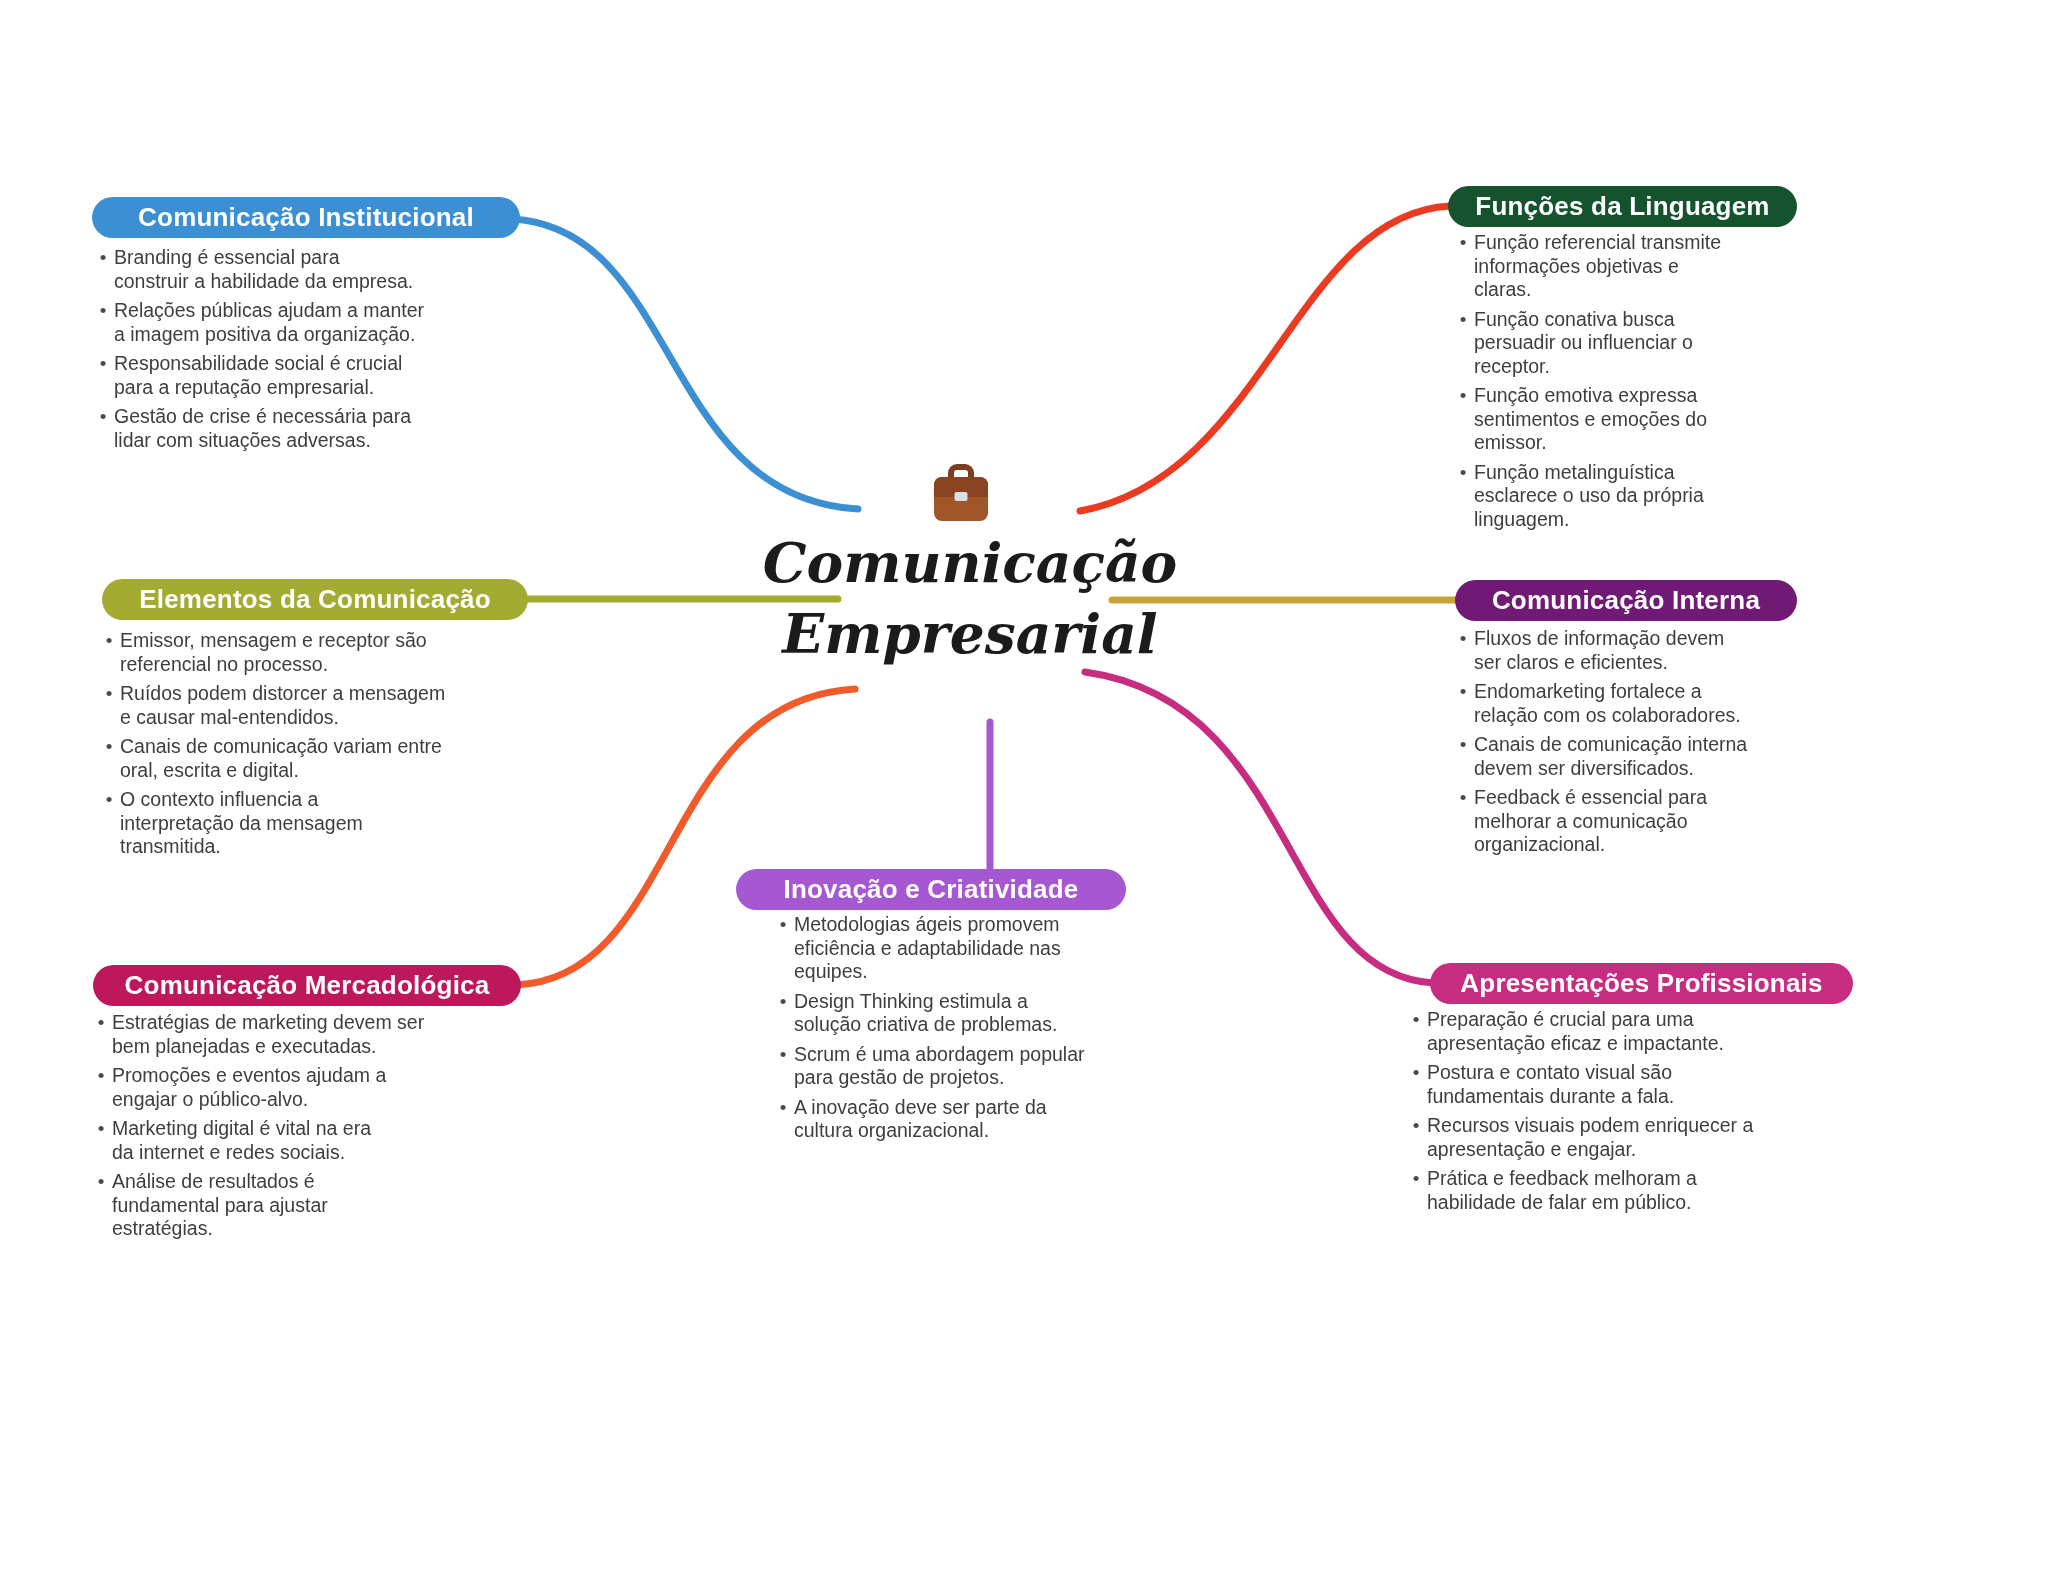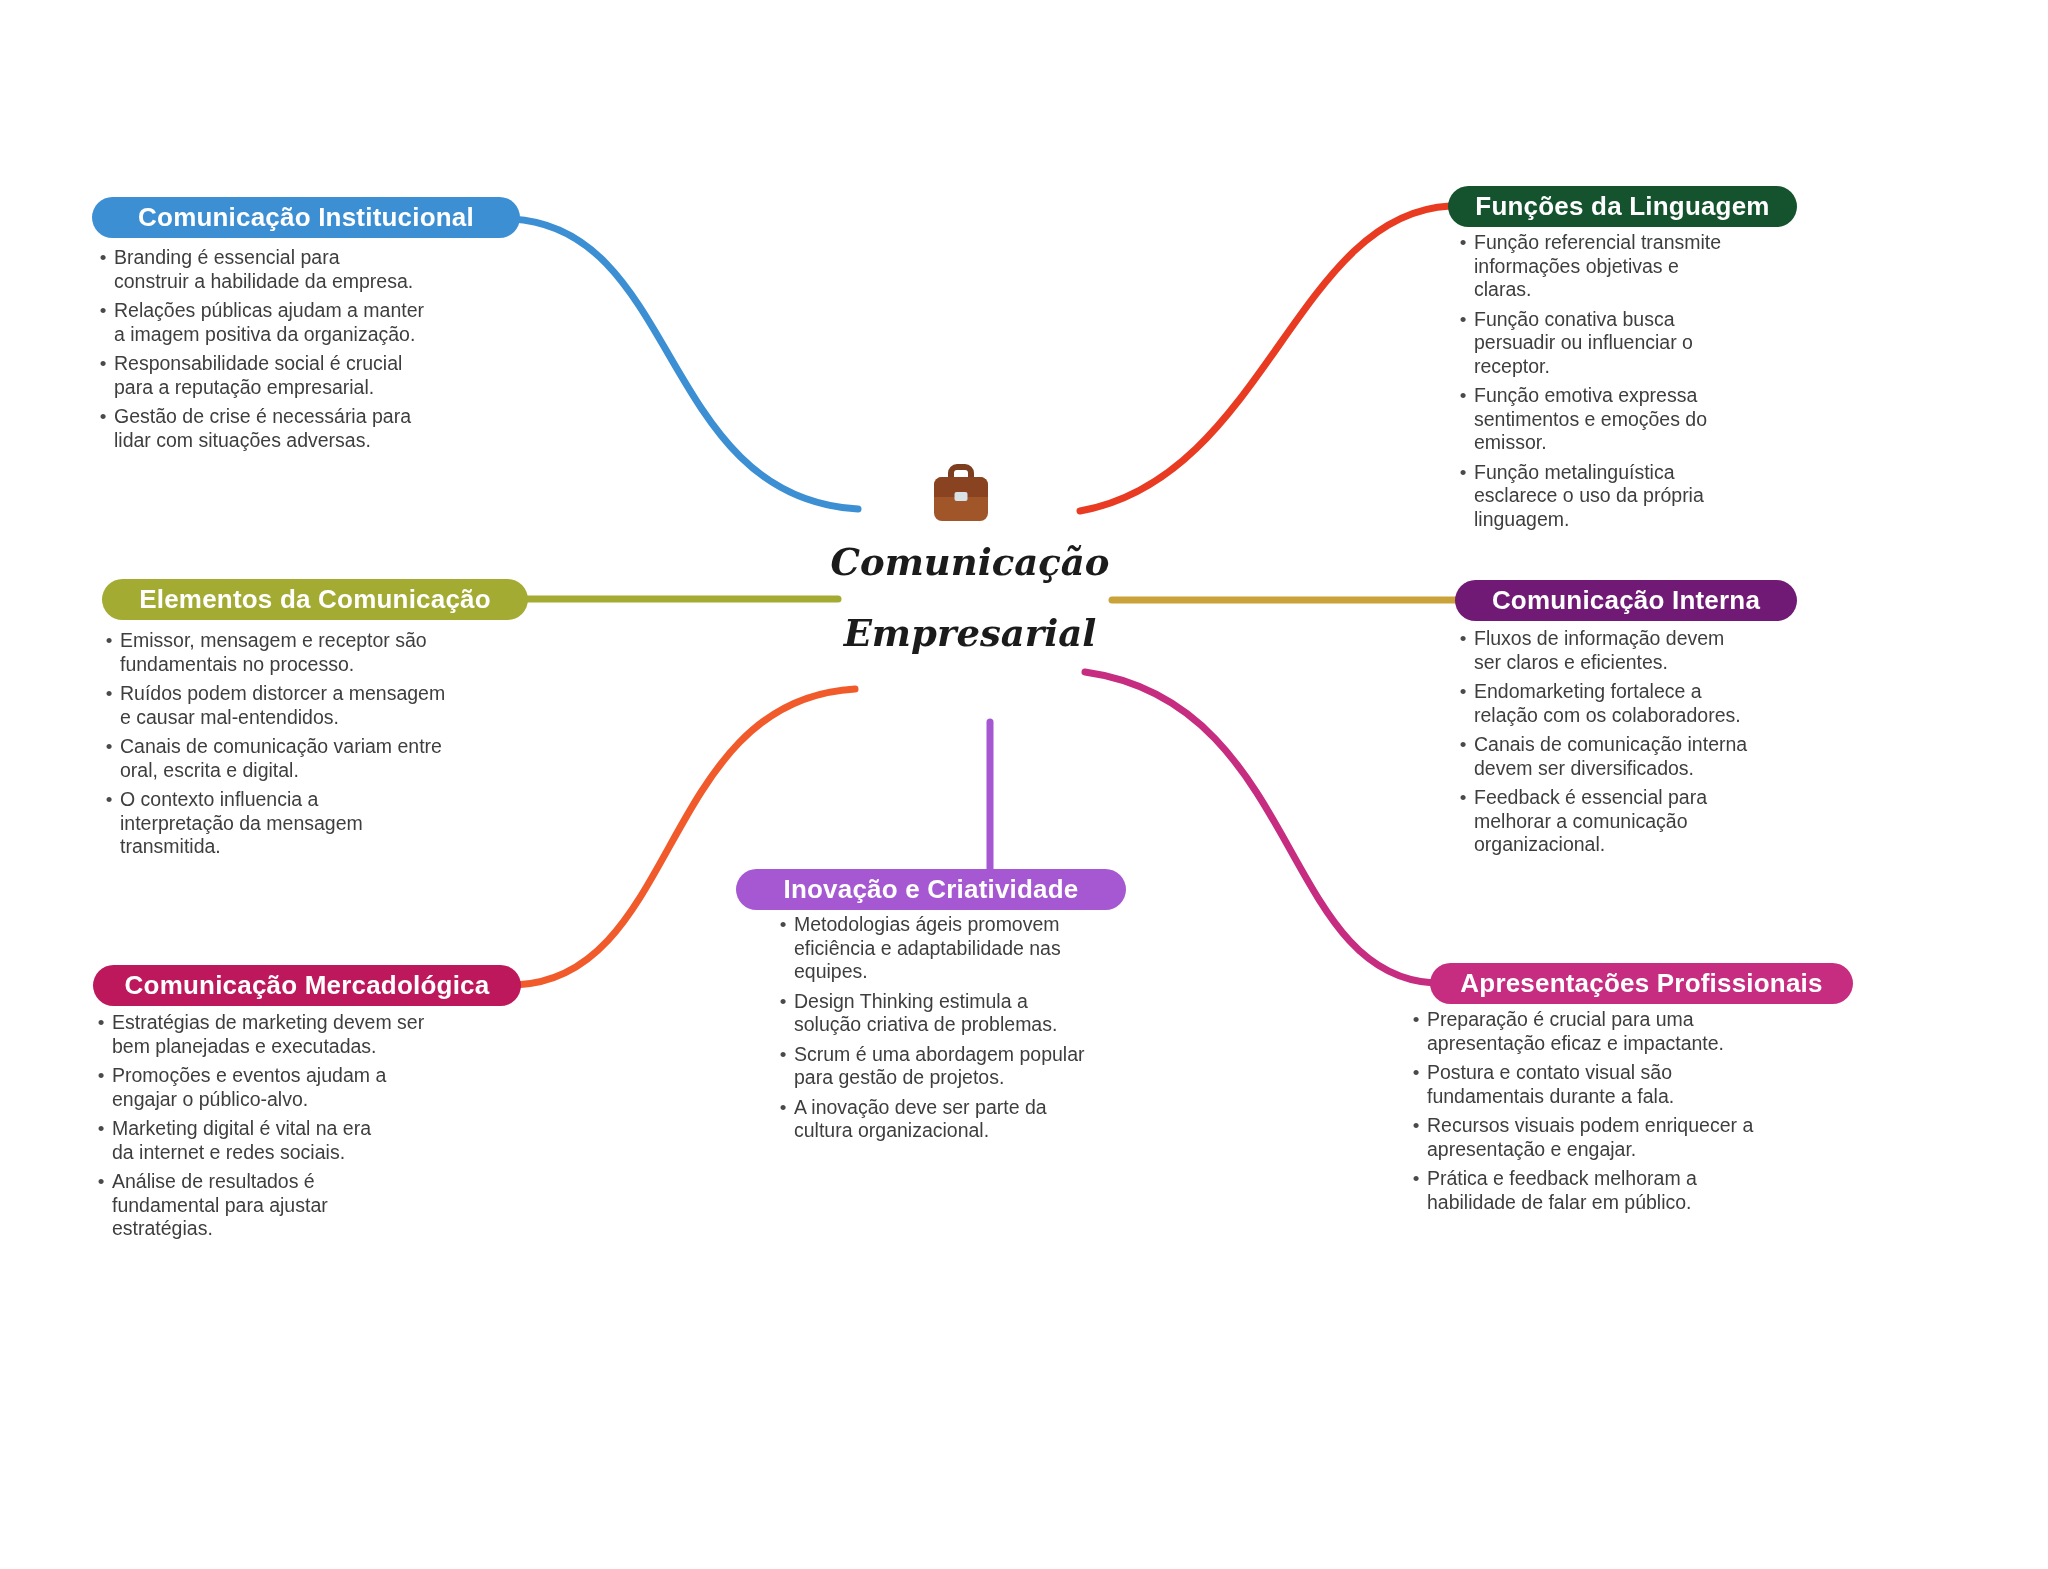--- a/index.html
+++ b/index.html
@@ -51,21 +51,21 @@
   #bul-interna       { left:1452px; top:627px;  width:380px; }
   #bul-mercadologica { left:90px;   top:1011px; width:460px; }
   #bul-inovacao      { left:772px;  top:913px;  width:420px; }
   #bul-apresentacoes { left:1405px; top:1008px; width:470px; }
 
   #center-icon { position:absolute; left:929px; top:459px; width:64px; height:66px; }
   #center-title {
     position:absolute; left:760px; top:527px; width:420px;
     text-align:center; white-space:pre-line;
     font-family:"DejaVu Serif", serif; font-style:italic; font-weight:600;
-    font-size:37px; line-height:71px; color:#1b1b1b;
+    font-size:55px; line-height:71px; color:#1b1b1b;
   }
 </style>
 </head>
 <body>
 
 <div id="canvas">
 
   <svg id="connectors" viewBox="0 0 2048 1569" xmlns="http://www.w3.org/2000/svg" aria-hidden="true">
     <path d="M 512 219 C 680 228, 660 498, 858 509" stroke="#3d8fd4"></path>
     <path d="M 1450 206 C 1295 214, 1265 478, 1080 511" stroke="#e83b22"></path>
@@ -154,21 +154,21 @@
         <span class="txt">Função metalinguística
 esclarece o uso da própria
 linguagem.</span>
       </div>
   </div>
 
   <div class="bullets" id="bul-elementos">
     <div class="bullet">
         <span class="dot">•</span>
         <span class="txt">Emissor, mensagem e receptor são
-fundamentais no processo.</span>
+referencial no processo.</span>
       </div>
     <div class="bullet">
         <span class="dot">•</span>
         <span class="txt">Ruídos podem distorcer a mensagem
 e causar mal-entendidos.</span>
       </div>
     <div class="bullet">
         <span class="dot">•</span>
         <span class="txt">Canais de comunicação variam entre
 oral, escrita e digital.</span>

